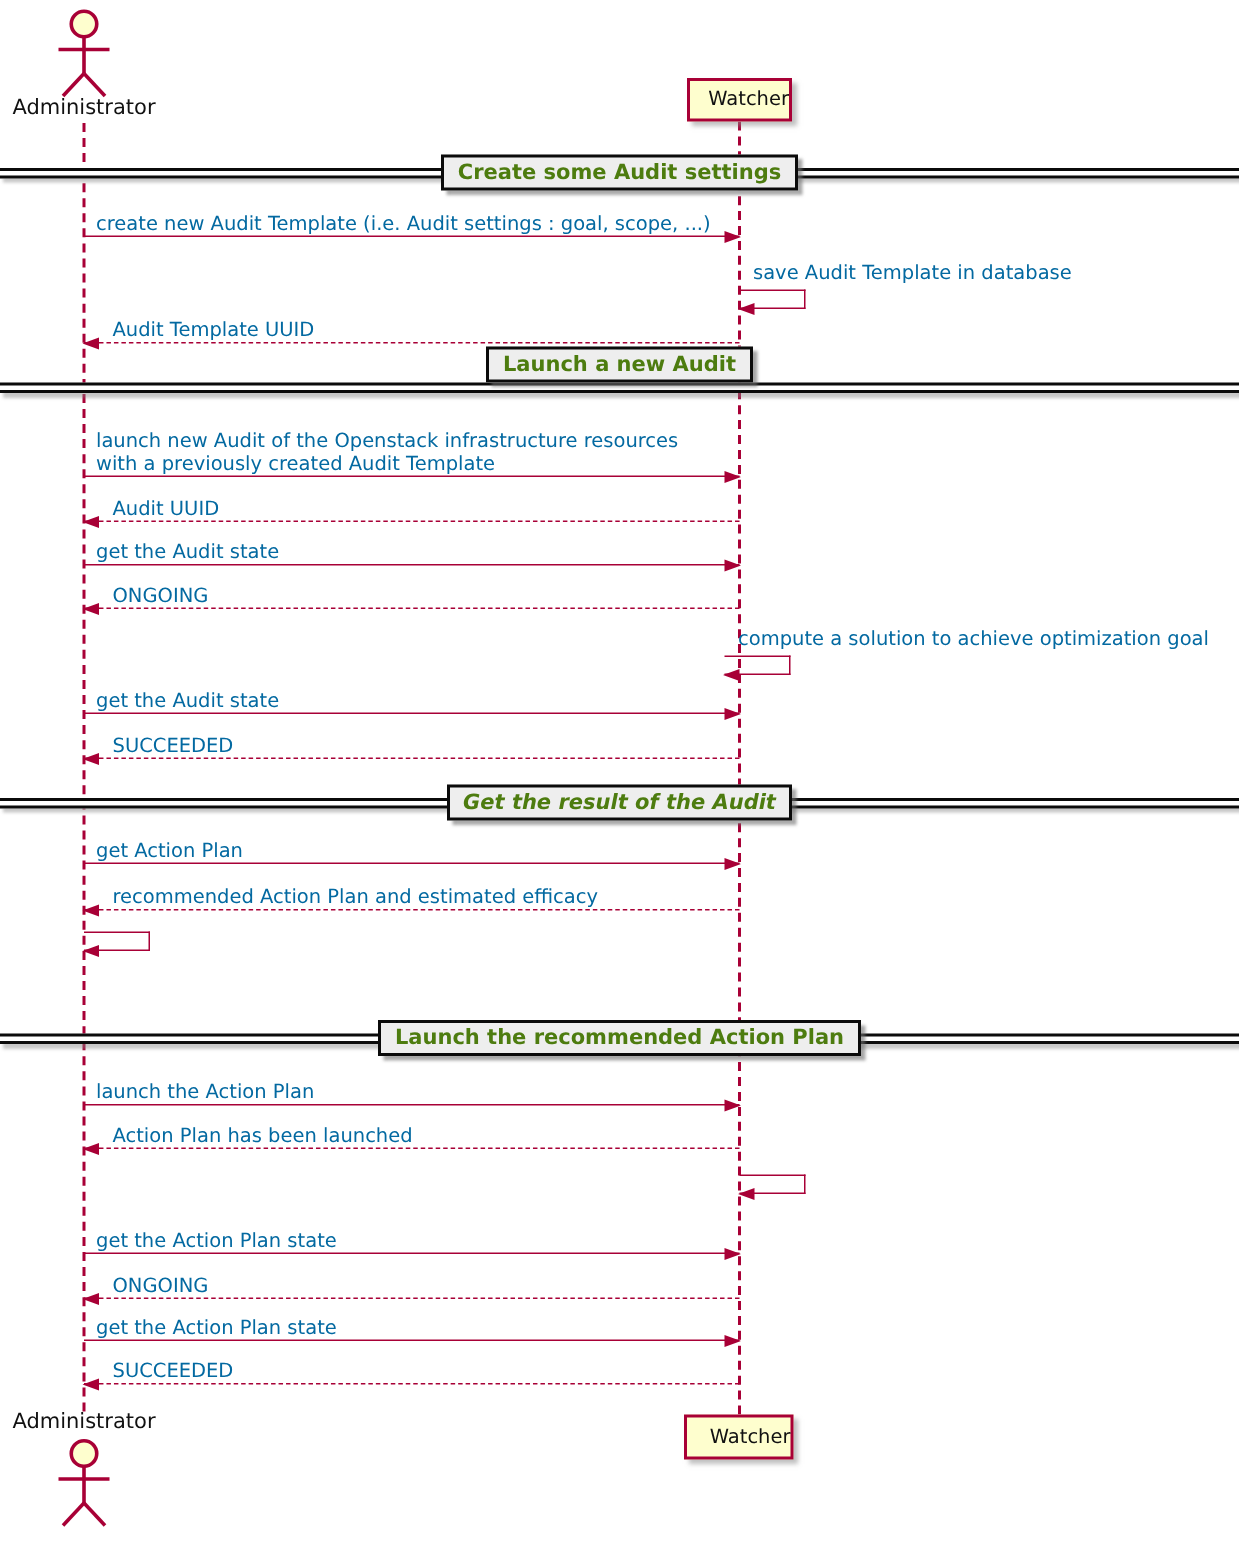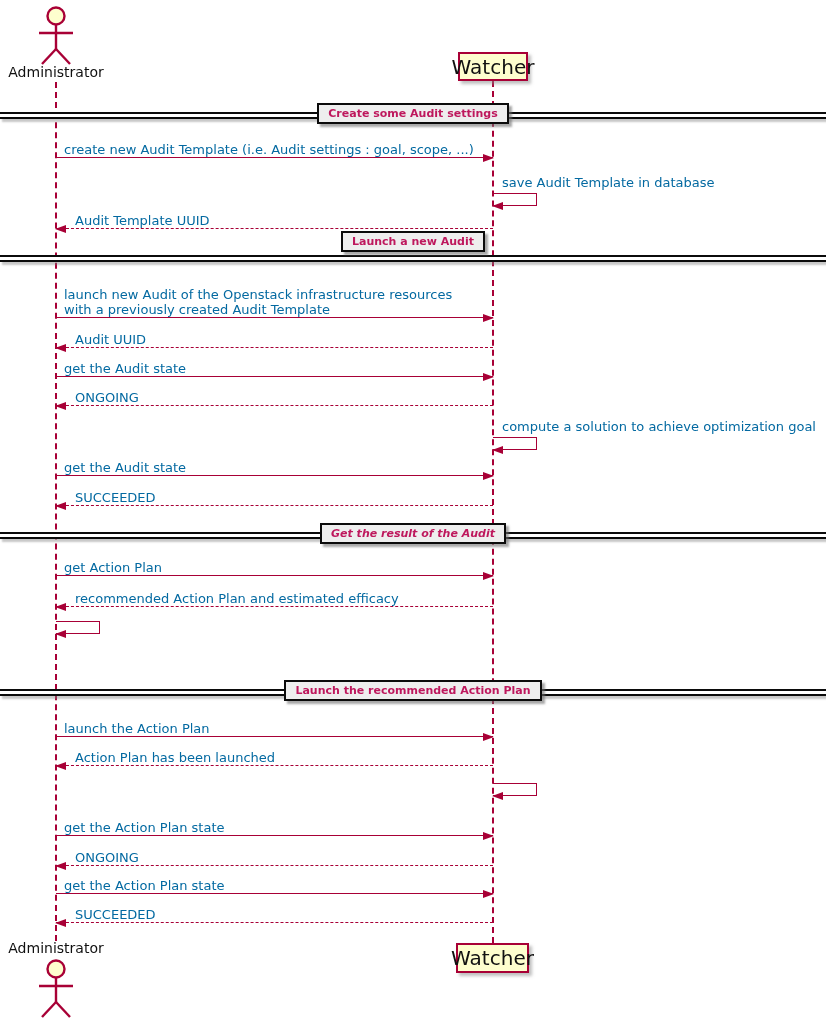--- a/index.html
+++ b/index.html
@@ -7,40 +7,40 @@
     position:relative;width:826px;height:1030px;background:#ffffff;
     font-family:"DejaVu Sans","Liberation Sans",sans-serif;
     color:#1a1a1a;overflow:hidden;
   }
   .lifeline{
     position:absolute;width:0;border-left:2px dashed #A80036;z-index:1;
   }
   .participant-box{
     position:absolute;background:#FEFECE;border:2px solid #A80036;
     box-shadow:3px 3px 3px rgba(140,140,140,.55);
-    display:flex;align-items:center;justify-content:center;
-    font-size:20px;color:#111;z-index:4;box-sizing:border-box;
+    display:flex;align-items:center;justify-content:flex-end;
+    font-size:13px;color:#111;z-index:4;box-sizing:border-box;
   }
   .actor-wrap{position:absolute;z-index:4;}
   .actor-label{
     position:absolute;width:130px;text-align:center;font-size:14px;color:#111;z-index:4;
     white-space:nowrap;
   }
   .divider-line{
     position:absolute;left:0;width:826px;height:7px;background:#ffffff;
     border-top:2px solid #0b0b0b;border-bottom:2px solid #0b0b0b;
     box-sizing:border-box;z-index:2;
     box-shadow:2px 3px 2px rgba(130,130,130,.45);
   }
   .divider-label-wrap{
     position:absolute;left:0;width:826px;display:flex;justify-content:center;z-index:3;
   }
   .divider-label{
-    background:#EEEEEE;border:2px solid #0b0b0b;color:#be185d;
-    font-weight:bold;font-size:11px;padding:2px 9px;white-space:nowrap;
+    background:#EEEEEE;border:2px solid #0b0b0b;color:#4d7c0f;
+    font-weight:bold;font-size:14px;padding:2px 9px;white-space:nowrap;
     box-shadow:3px 3px 2px rgba(110,110,110,.6);
   }
   .msg{
     position:absolute;left:56px;width:437px;z-index:2;box-sizing:border-box;
   }
   .msg.solid{border-bottom:1.4px solid #A80036;}
   .msg.dashed{border-bottom:1.4px dashed #A80036;}
   .msg-text{font-size:13px;line-height:15px;white-space:nowrap;color:#0369a1;}
   .msg.solid .msg-text{padding-left:8px;}
   .msg.dashed .msg-text{padding-left:19px;}
@@ -132,21 +132,21 @@
           <div>get the Audit state</div>
         </div>
         <div class="arrowhead right"></div>
       </div>
       <div class="msg dashed" style="top: 390px; height: 16px;">
         <div class="msg-text">
           <div>ONGOING</div>
         </div>
         <div class="arrowhead left"></div>
       </div>
-      <div class="selfmsg" style="left: 493px; top: 419px; text-align: center;">
+      <div class="selfmsg" style="left: 483px; top: 419px; text-align: center;">
         <div class="msg-text">
           <div>compute a solution to achieve optimization goal</div>
         </div>
         <div class="self-loop">
           <div class="arrowhead left"></div>
         </div>
       </div>
       <div class="msg solid" style="top: 460px; height: 16px;">
         <div class="msg-text">
           <div>get the Audit state</div>

